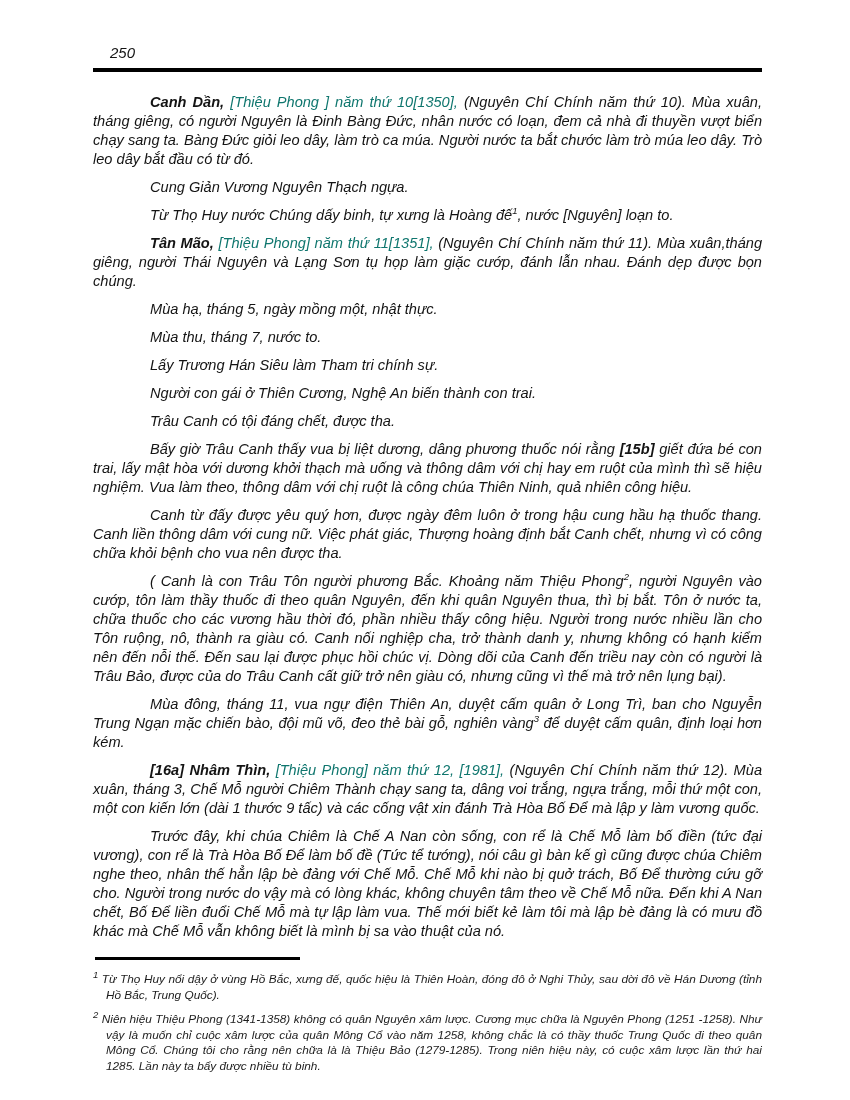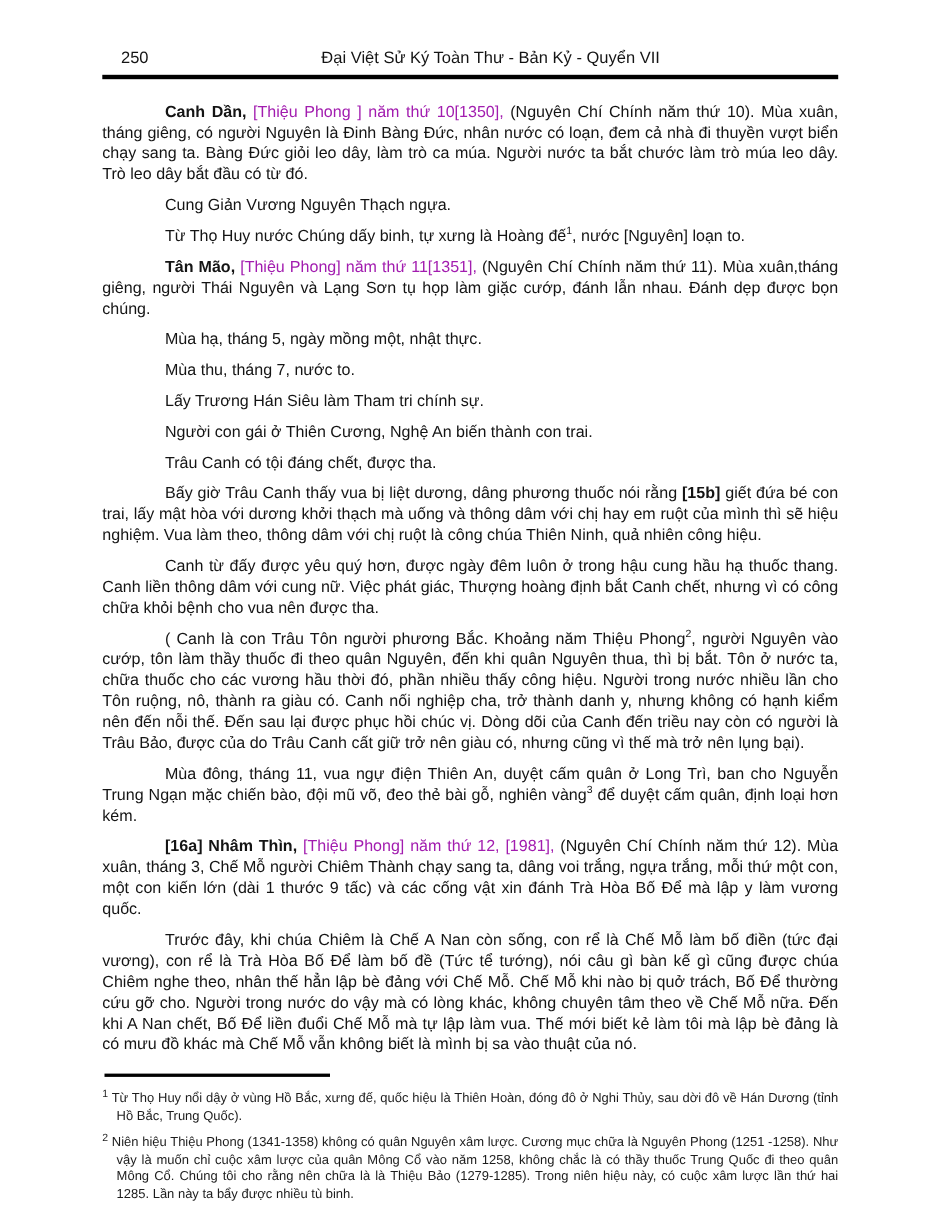--- a/index.html
+++ b/index.html
@@ -7,20 +7,21 @@
     width: 850px; height: 1100px;
     background: #ffffff;
     color: #141414;
     font-family: "Liberation Sans", "DejaVu Sans", sans-serif;
     overflow: hidden;
   }
   .page {
     box-sizing: border-box;
     width: 850px; height: 1100px;
     padding: 44px 88px 20px 93px;
+    font-style: italic;
   }
   
   .header-row {
     display: flex;
     align-items: baseline;
     font-size: 15px;
   }
   .pagenum { width: 110px; padding-left: 17px; }
   .doctitle { flex: 1; text-align: center; padding-right: 90px; }
   .header-rule { height: 4px; background: #000; margin-top: 7px; }
@@ -30,21 +31,21 @@
     margin-top: 21px;
     font-size: 14.6px;
     line-height: 19px;
     text-align: justify;
   }
   p.para {
     margin: 9px 0;
     text-indent: 57px;
   }
   .seg-bold { font-weight: bold; }
-  .seg-gray { color: #a21caf; }
+  .seg-gray { color: #0f766e; }
   sup.supref, sup.fn-num {
     font-size: 9.5px;
     line-height: 0;
     vertical-align: super;
   }
 
   
   .footnote-sep {
     width: 205px; height: 3px;
     background: #000;
@@ -62,21 +63,20 @@
     margin-bottom: 9px;
   }
 </style>
 </head>
 <body>
 
 <div class="page">
   <header>
     <div class="header-row">
       <div class="pagenum">250</div>
-      <div class="doctitle">Đại Việt Sử Ký Toàn Thư - Bản Kỷ - Quyển VII</div>
     </div>
     <div class="header-rule"></div>
   </header>
 
   <main class="body-text">
       <p class="para"><span class="seg-bold">Canh Dần, </span><span class="seg-gray">[Thiệu Phong ] năm thứ 10[1350], </span><span class="seg">(Nguyên Chí Chính năm thứ 10). Mùa xuân, tháng giêng, có người Nguyên là Đinh Bàng Đức, nhân nước có loạn, đem cả nhà đi thuyền vượt biển chạy sang ta. Bàng Đức giỏi leo dây, làm trò ca múa. Người nước ta bắt chước làm trò múa leo dây. Trò leo dây bắt đầu có từ đó.</span></p>
       <p class="para"><span class="seg">Cung Giản Vương Nguyên Thạch ngựa.</span></p>
       <p class="para"><span class="seg">Từ Thọ Huy nước Chúng dấy binh, tự xưng là Hoàng đế</span><sup class="supref">1</sup><span class="seg">, nước [Nguyên] loạn to.</span></p>
       <p class="para"><span class="seg-bold">Tân Mão, </span><span class="seg-gray">[Thiệu Phong] năm thứ 11[1351], </span><span class="seg">(Nguyên Chí Chính năm thứ 11). Mùa xuân,tháng giêng, người Thái Nguyên và Lạng Sơn tụ họp làm giặc cướp, đánh lẫn nhau. Đánh dẹp được bọn chúng.</span></p>
       <p class="para"><span class="seg">Mùa hạ, tháng 5, ngày mồng một, nhật thực.</span></p>

